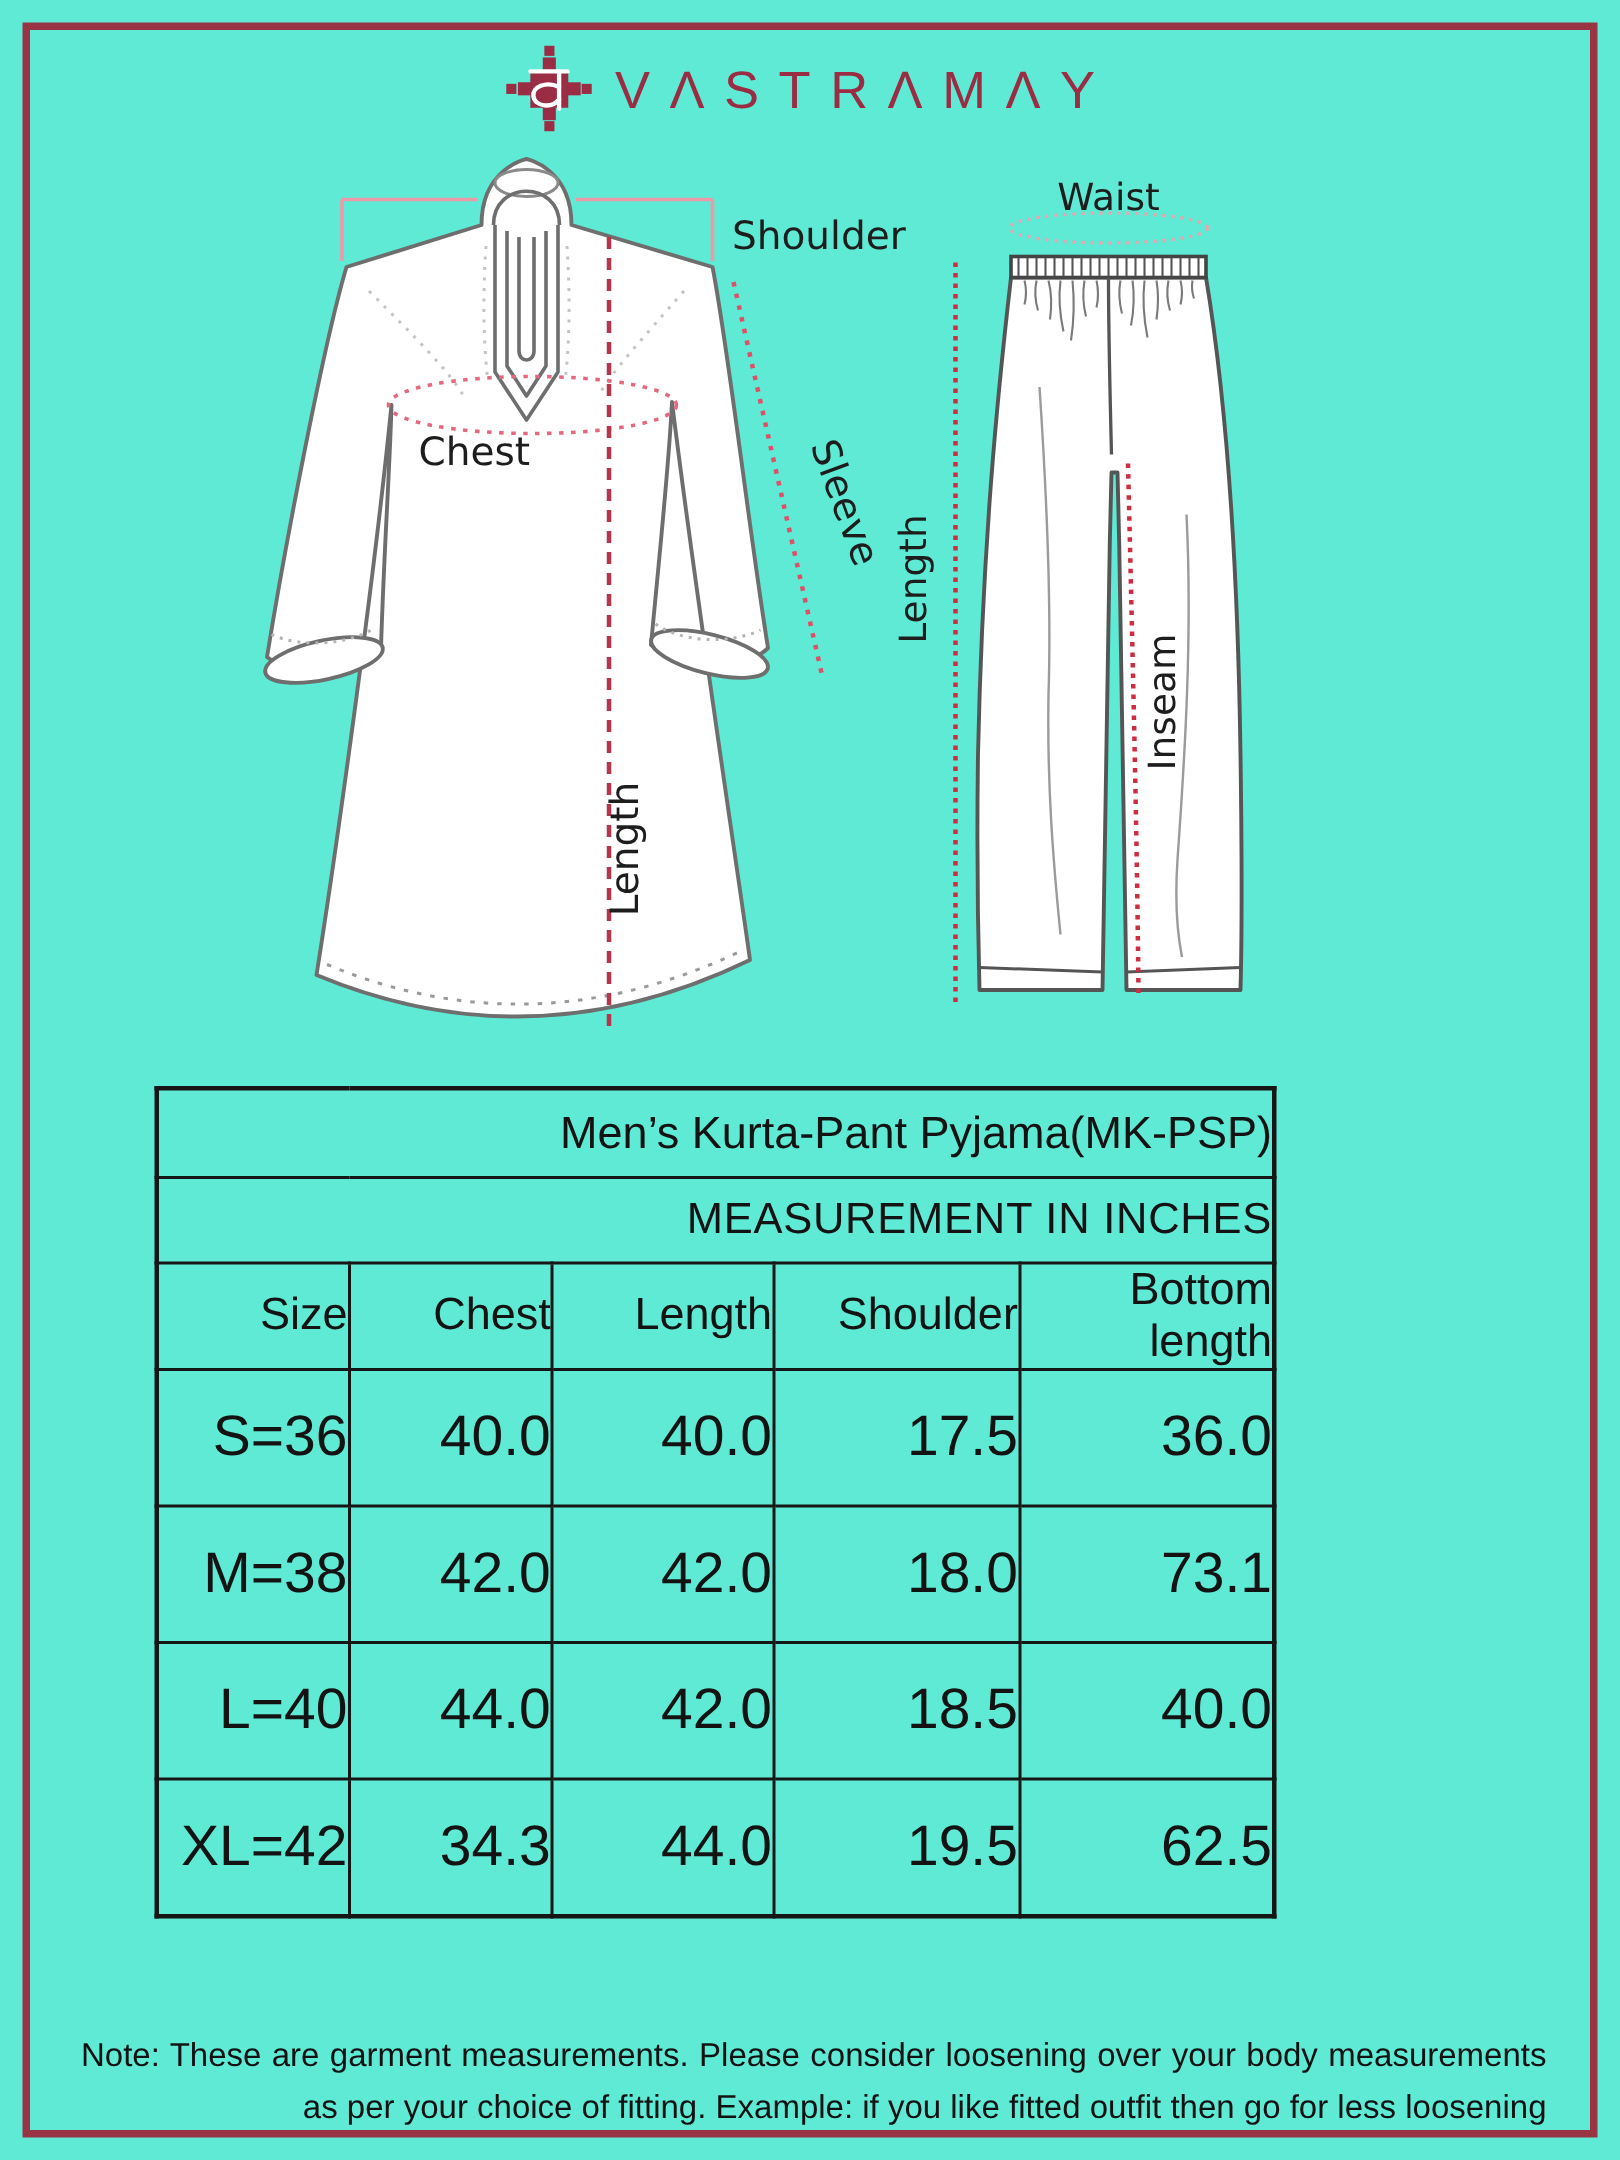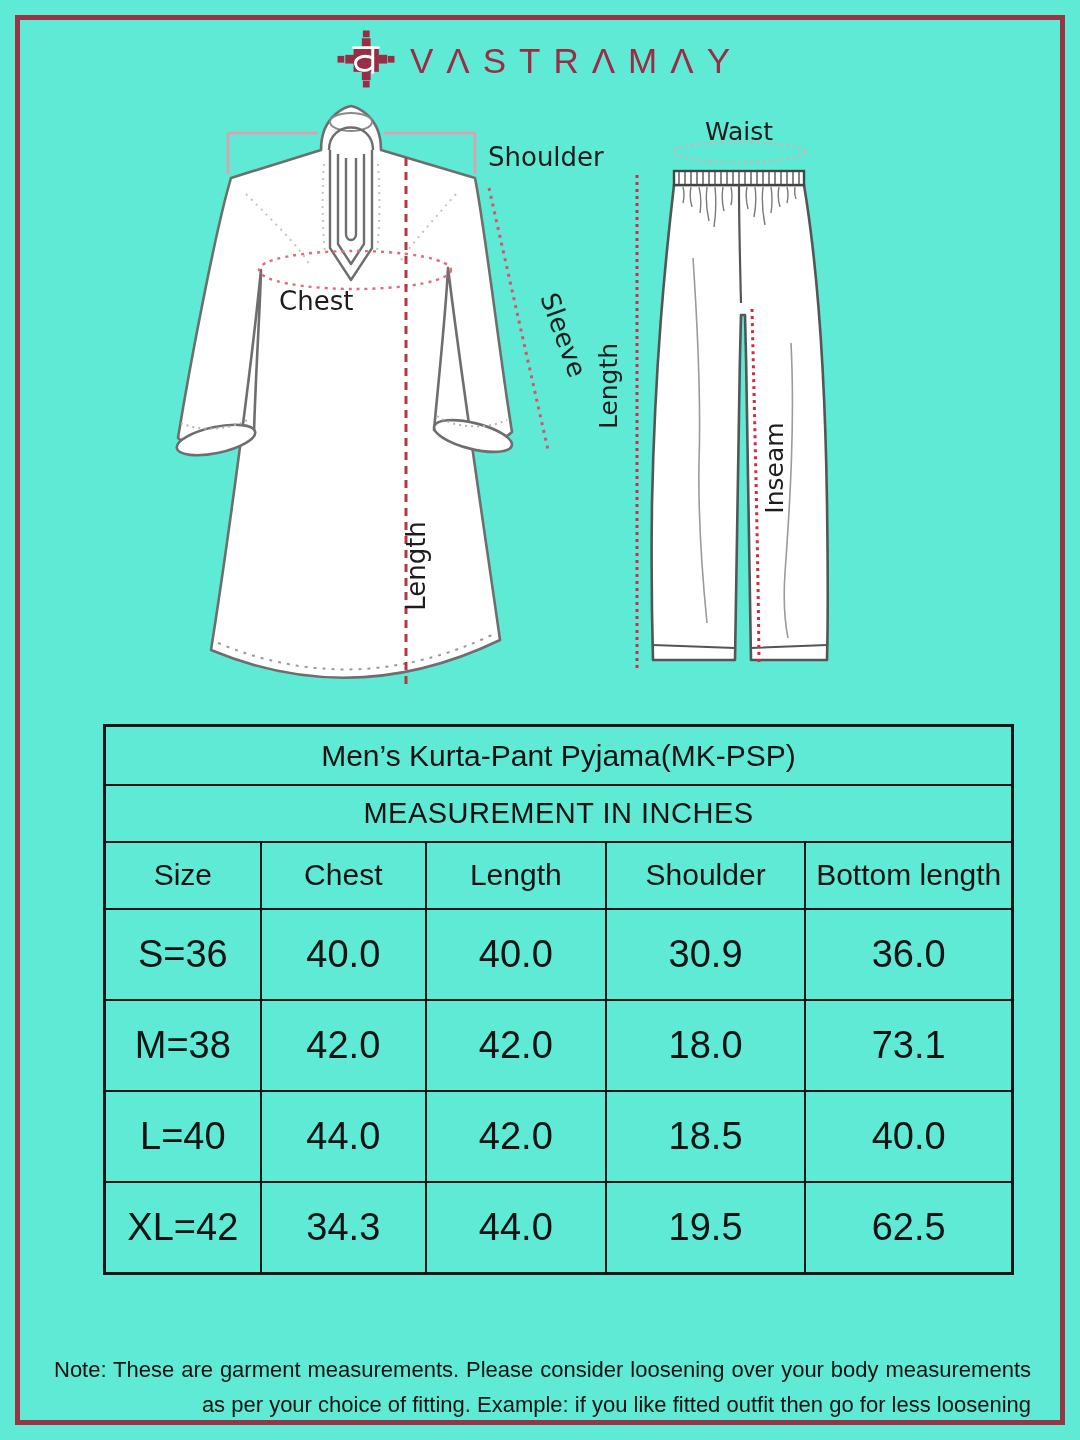--- a/index.html
+++ b/index.html
@@ -14,22 +14,22 @@
   .brand-word{font-size:35px;letter-spacing:13px;font-weight:400;color:#9a2c44;
               font-family:"Liberation Sans",sans-serif;transform:translateY(2px);}
 
   
   .diag{position:absolute;overflow:visible;}
   .diag text{font-family:"DejaVu Sans",sans-serif;fill:#1d1d1d;}
   .kurta{left:128px;top:98px;}
   .pyjama{left:595px;top:103px;}
 
   
-  table.size-table{position:absolute;left:103px;top:724px;width:911px;
-        border-collapse:collapse;table-layout:fixed;text-align:center;
+  table.size-table{position:absolute;left:103px;top:724px;width:748px;
+        border-collapse:collapse;table-layout:fixed;text-align:right;
         border:3px solid #161616;color:#131313;}
   table.size-table td,table.size-table th{border:2.5px solid #161616;
         font-weight:400;padding:0;vertical-align:middle;}
   .r-title td{height:57px;font-size:30px;}
   .r-sub td{height:55px;font-size:29px;letter-spacing:.5px;}
   .r-head th{height:65px;font-size:30px;line-height:1.15;border-radius:19px;}
   .r-data td{height:89px;font-size:38px;}
   .c0{width:17.2%}.c1{width:18.2%}.c2{width:19.8%}.c3{width:22%}.c4{width:22.8%}
 
   
@@ -166,21 +166,21 @@
         <th>Size</th>
         <th>Chest</th>
         <th>Length</th>
         <th>Shoulder</th>
         <th>Bottom length</th>
       </tr>
       <tr class="r-data">
         <td>S=36</td>
         <td>40.0</td>
         <td>40.0</td>
-        <td>30.9</td>
+        <td>17.5</td>
         <td>36.0</td>
       </tr>
       <tr class="r-data">
         <td>M=38</td>
         <td>42.0</td>
         <td>42.0</td>
         <td>18.0</td>
         <td>73.1</td>
       </tr>
       <tr class="r-data">

